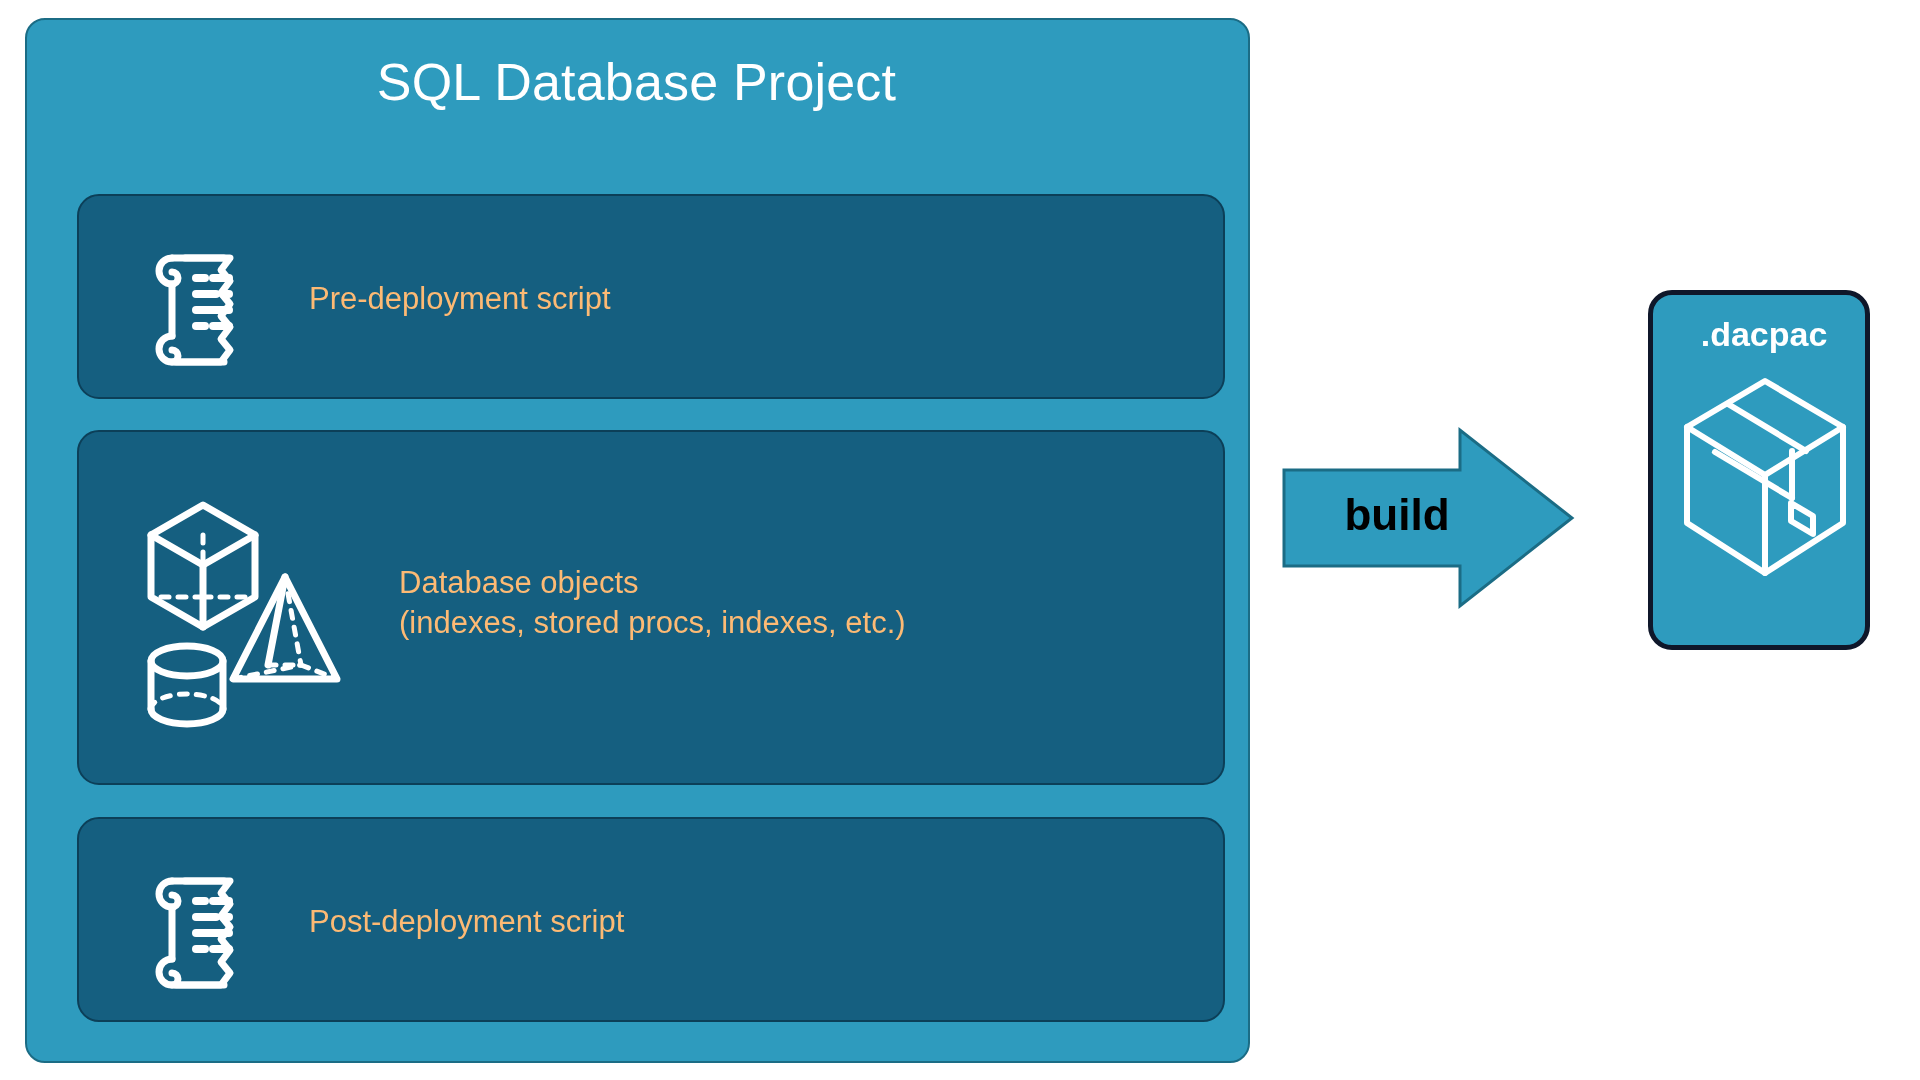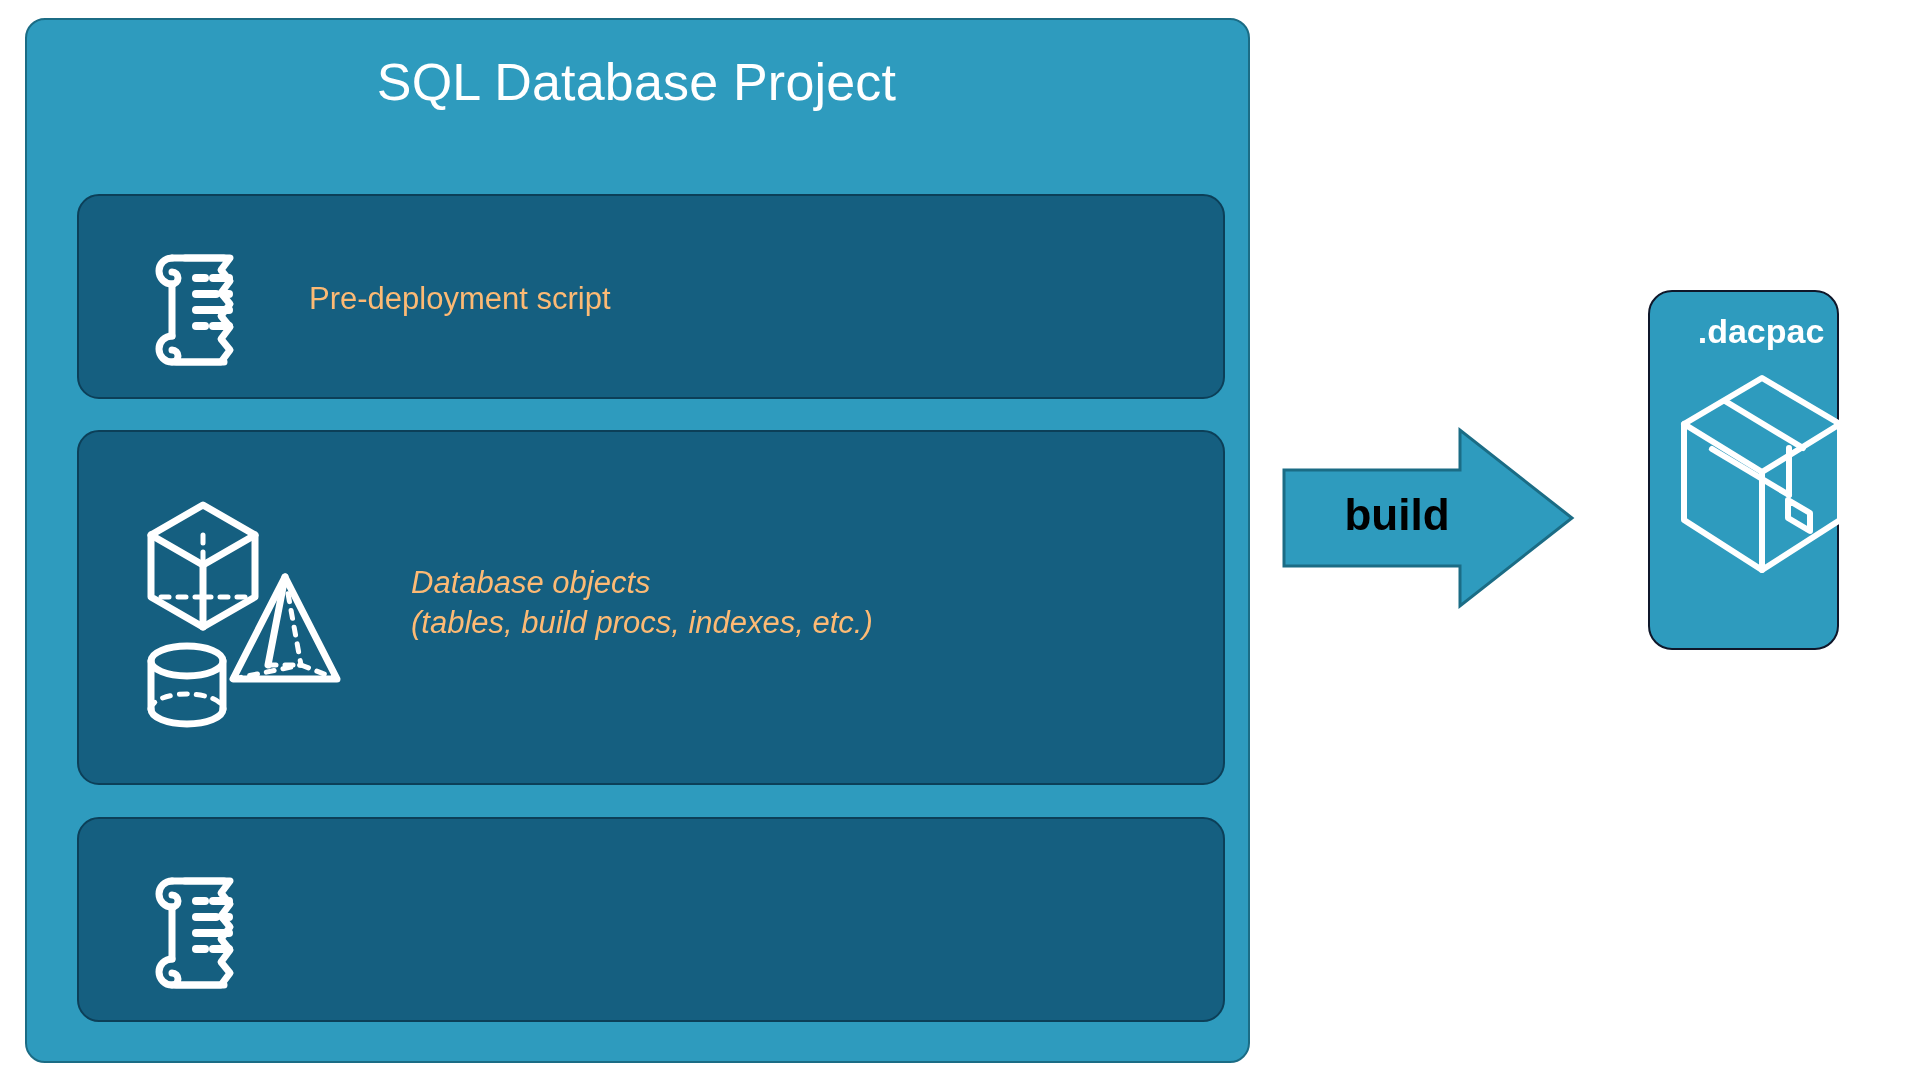--- a/index.html
+++ b/index.html
@@ -45,21 +45,21 @@
 
   .item-label{
     position:absolute;
     color:#fdba74;
     font-size:31px;
     line-height:40px;
     white-space:nowrap;
   }
   #label-pre  { left:230px; top:83px; }
   #label-post { left:230px; top:83px; }
-  #label-obj  { left:332px; top:131px;font-style:italic; }
+  #label-obj  { left:320px; top:131px; }
   #label-obj .l2{display:block;}
 
   .icon-slot{position:absolute;}
   #icon-pre  { left:62px; top:44px;  width:110px; height:118px; }
   #icon-post { left:62px; top:44px;  width:110px; height:118px; }
   #icon-obj  { left:58px; top:55px;  width:230px; height:250px; }
   #arrow-svg{position:absolute; left:1282px; top:428px; width:292px; height:180px;}
   .arrow-label{
     position:absolute;
     left:1282px; top:488px; width:230px;
@@ -67,23 +67,23 @@
     color:#000000;
     font-size:44px;
     font-weight:bold;
     line-height:54px;
     white-space:nowrap;
   }
 
   
   .dacpac-card{
     position:absolute;
-    left:1648px; top:290px; width:191px; height:360px;
+    left:1648px; top:290px; width:222px; height:360px;
     background:#2E9BBE;
-    border:2px solid #0f172a;
+    border:5px solid #0f172a;
     border-radius:24px;
     box-sizing:border-box;
   }
   .dacpac-title{
     position:absolute;
     left:0; top:18px; width:222px;
     text-align:center;
     color:#ffffff;
     font-size:34px;
     font-weight:bold;
@@ -167,21 +167,21 @@
             <ellipse cx="50" cy="174" rx="36" ry="15"></ellipse>
             <path d="M14 174 L14 222"></path>
             <path d="M86 174 L86 222"></path>
             <path d="M14 222 a36 15 0 0 0 72 0"></path>
             <path d="M14 222 a36 15 0 0 1 72 0" stroke-dasharray="8 9" stroke-width="5"></path>
           </g>
         </svg>
       </div>
       <div class="item-label" id="label-obj">
         <span class="l1">Database objects</span>
-        <span class="l2">(tables, build procs, indexes, etc.)</span>
+        <span class="l2">(indexes, stored procs, indexes, etc.)</span>
       </div>
     </div>
 
     <div class="item-card" id="card-post">
       <div class="icon-slot" id="icon-post">
         <svg viewBox="0 0 110 118" width="110" height="118" fill="none" stroke="#FFFFFF" stroke-width="7" stroke-linecap="round" stroke-linejoin="round">
           <path d="M31 18 h52"></path>
           <path d="M31 18 a13 13 0 0 0 0 26 a6 6 0 0 0 0 -12"></path>
           <path d="M31 44 v52 "></path>
           <path d="M31 96 a13 13 0 0 0 0 26 a6 6 0 0 0 0 -12"></path>
@@ -191,20 +191,21 @@
             <path d="M55 38 h9"></path>
             <path d="M72 38 h16"></path>
             <path d="M55 54 h20"></path>
             <path d="M82 54 h6"></path>
             <path d="M55 70 h33"></path>
             <path d="M55 86 h9"></path>
             <path d="M72 86 h16"></path>
           </g>
         </svg>
       </div>
+      <div class="item-label" id="label-post">Post-deployment script</div>
     </div>
 
   </div>
 
   <svg id="arrow-svg" viewBox="0 0 292 180" width="292" height="180">
     <polygon points="2,42 178,42 178,2 290,90 178,178 178,138 2,138" fill="#2E9BBE" stroke="#1B6C85" stroke-width="3" stroke-linejoin="miter"></polygon>
   </svg>
   <div class="arrow-label">build</div>
 
   <div class="dacpac-card">

